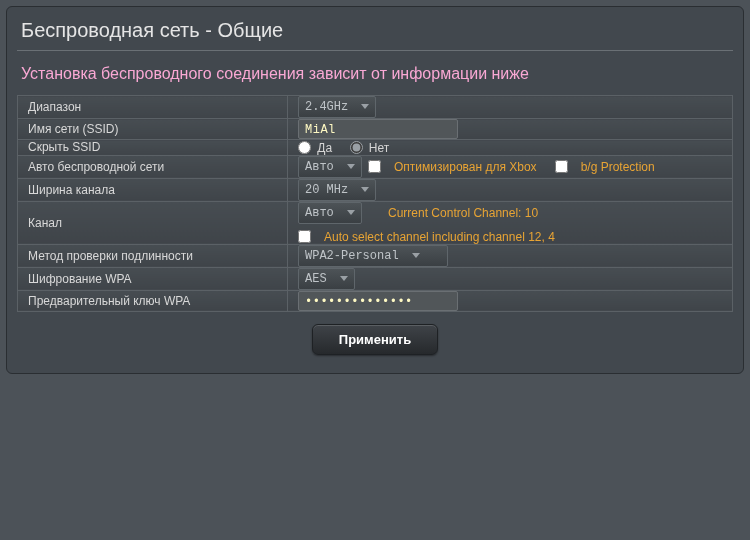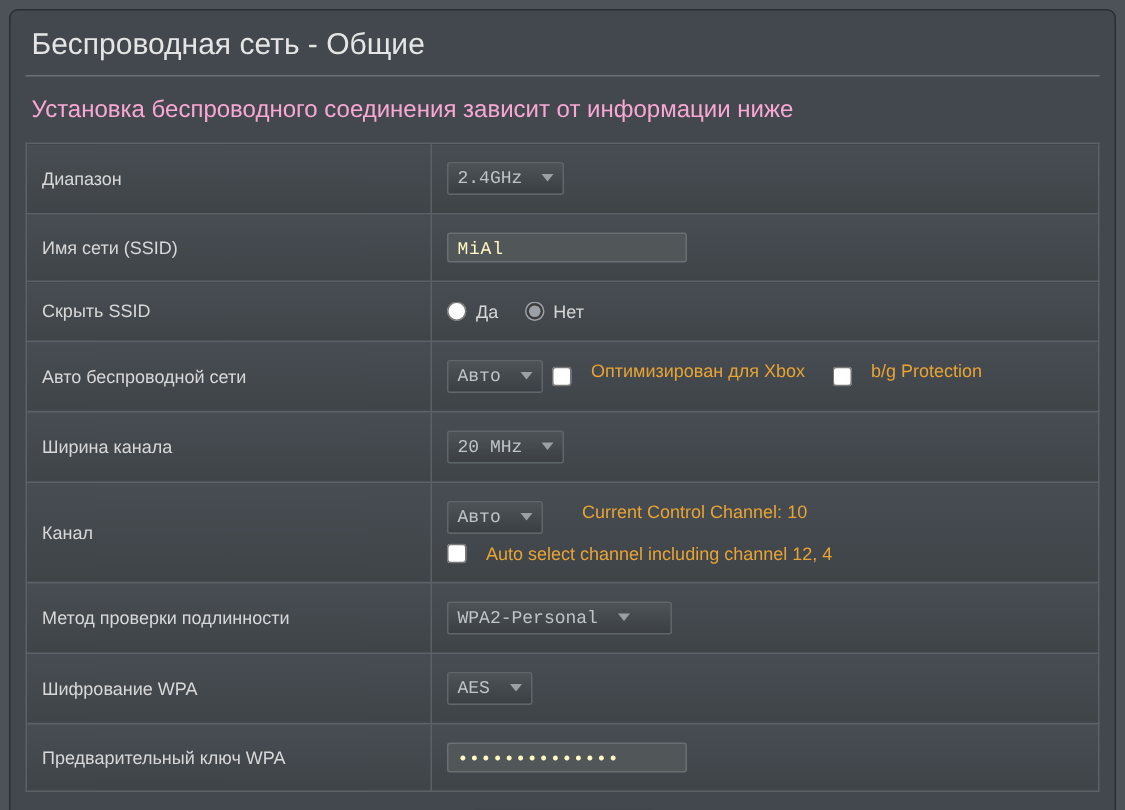--- a/index.html
+++ b/index.html
@@ -36,21 +36,21 @@
     padding: 14px 14px 12px;
   }
   table.form {
     width: calc(100% - 20px);
     margin: 0 10px;
     border-collapse: collapse;
     background: #3e4449;
   }
   table.form td {
     border: 1px solid #5b6166;
-    padding: 12px 10px;
+    padding: 0 10px;
     vertical-align: middle;
     background: linear-gradient(#474d52, #3f4449);
     color: #ddd;
     font-size: 12px;
   }
   table.form td.label {
     width: 270px;
     color: #d8d8d8;
   }
   
@@ -90,21 +90,21 @@
     letter-spacing: 0.5px;
   }
   .radio, .checkbox {
     margin-right: 3px;
     vertical-align: middle;
     accent-color: #9aa0a5;
   }
   .radio-lbl { margin-right: 14px; color: #d6d6d6; font-size: 12px; vertical-align: middle;}
   .chklink { color: #e8a434; font-size: 12px; margin-left: 4px; margin-right: 12px; vertical-align: middle;}
   .inline-row > * { vertical-align: middle; }
-  .inline-row { display: flex; flex-wrap: wrap; gap: 4px 6px;}
+  .inline-row { display: flex; align-items: center; flex-wrap: wrap; gap: 4px 6px;}
   .stack { display: flex; flex-direction: column; gap: 6px; }
   .btnrow {
     text-align: center;
     padding: 12px 0 18px;
   }
   .apply-btn {
     display: inline-block;
     background: linear-gradient(#3f4348, #26292c);
     border: 1px solid #1e2124;
     color: #fff;

